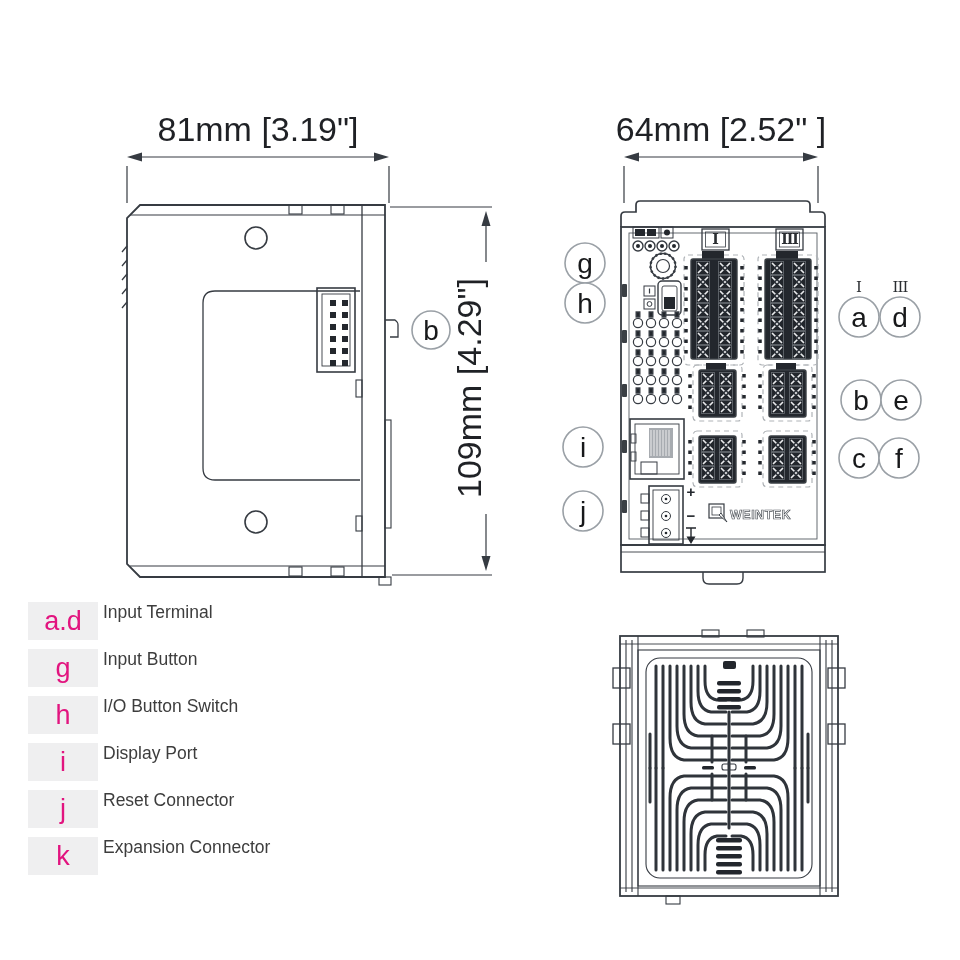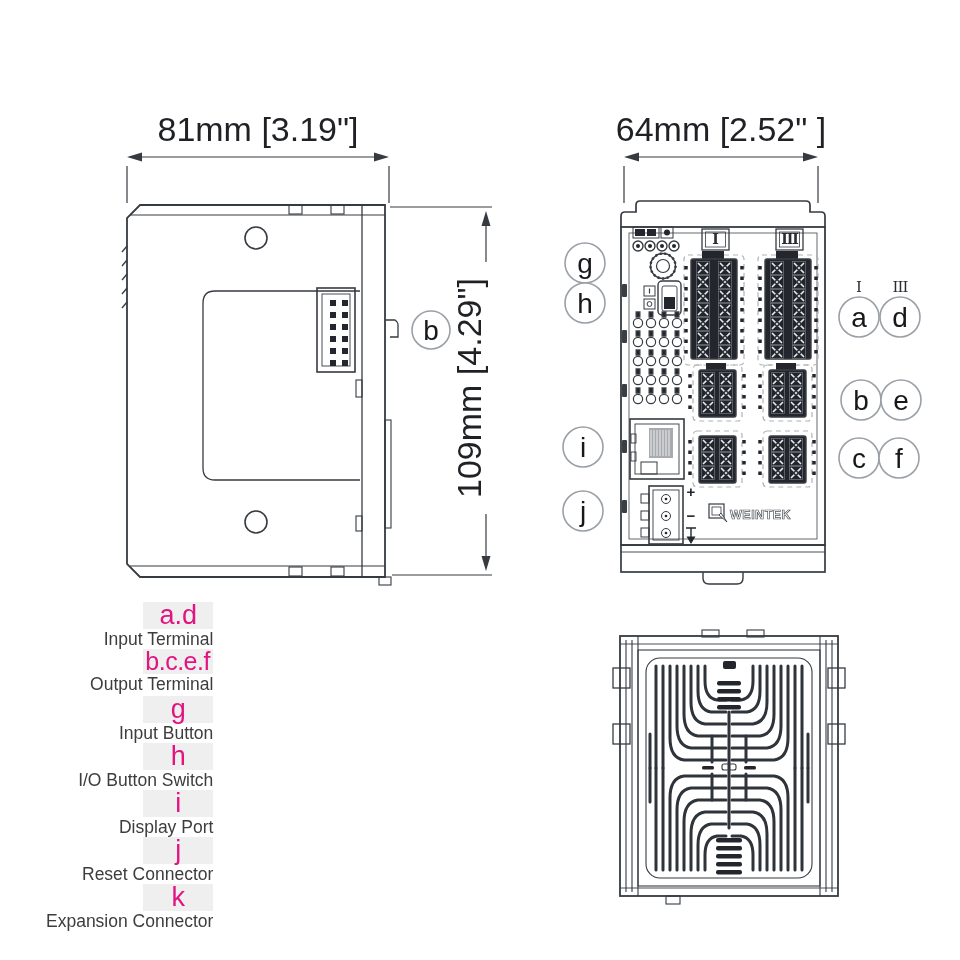--- a/index.html
+++ b/index.html
@@ -1,26 +1,26 @@
 <!DOCTYPE html>
 <html><head>
 <meta charset="utf-8">
 <style>
   html,body{margin:0;padding:0;background:#ffffff;}
   .stage{position:relative;width:960px;height:960px;background:#ffffff;overflow:hidden;
          font-family:"Liberation Sans",sans-serif;}
   svg{position:absolute;left:0;top:0;}
   .legend{position:absolute;left:28px;top:602px;}
-  .legend-row{display:flex;align-items:flex-end;height:38px;margin-bottom:9px;flex-direction:column;}
+  .legend-row{display:flex;align-items:flex-start;height:38px;margin-bottom:9px;}
   .legend-key{width:70px;height:38px;background:#efeff0;display:flex;align-items:center;
               justify-content:center;color:#e2147f;font-size:27px;line-height:1;
               font-family:"Liberation Sans",sans-serif;}
   .legend-key.wide{justify-content:flex-start;font-size:25px;letter-spacing:-0.5px;
                    white-space:nowrap;overflow:visible;padding-left:2px;width:68px;}
-  .legend-label{margin-left:18px;font-size:17.5px;color:#3d3d3d;white-space:nowrap;}
+  .legend-label{margin-left:5px;font-size:17.5px;color:#3d3d3d;white-space:nowrap;}
   text{font-family:"Liberation Sans",sans-serif;fill:#1f2125;}
   .dimtxt{font-size:34px;}
   .callout-letter{font-size:28px;fill:#17181a;}
   .numeral{font-family:"DejaVu Serif",serif;font-size:15px;fill:#2a2d31;}
   .boxnum{font-family:"DejaVu Serif",serif;font-size:14px;font-weight:bold;fill:#2a2d31;}
   .sym{font-size:15px;font-weight:bold;fill:#23272d;}
   .brand{font-size:12.5px;font-weight:bold;letter-spacing:0.5px;fill:#ffffff;
          stroke:#50555b;stroke-width:0.7;}
 </style>
 </head>
@@ -409,24 +409,20 @@
     </g>
   </g>
 </svg>
 
 <div class="legend">
   <div class="legend-row">
     <div class="legend-key">a.d</div>
     <div class="legend-label">Input Terminal</div>
   </div>
   <div class="legend-row">
-    <div class="legend-key wide">b.c.e.f</div>
-    <div class="legend-label" style="margin-left:3px;">Output Terminal</div>
-  </div>
-  <div class="legend-row">
     <div class="legend-key">g</div>
     <div class="legend-label">Input Button</div>
   </div>
   <div class="legend-row">
     <div class="legend-key">h</div>
     <div class="legend-label">I/O Button Switch</div>
   </div>
   <div class="legend-row">
     <div class="legend-key">i</div>
     <div class="legend-label">Display Port</div>

